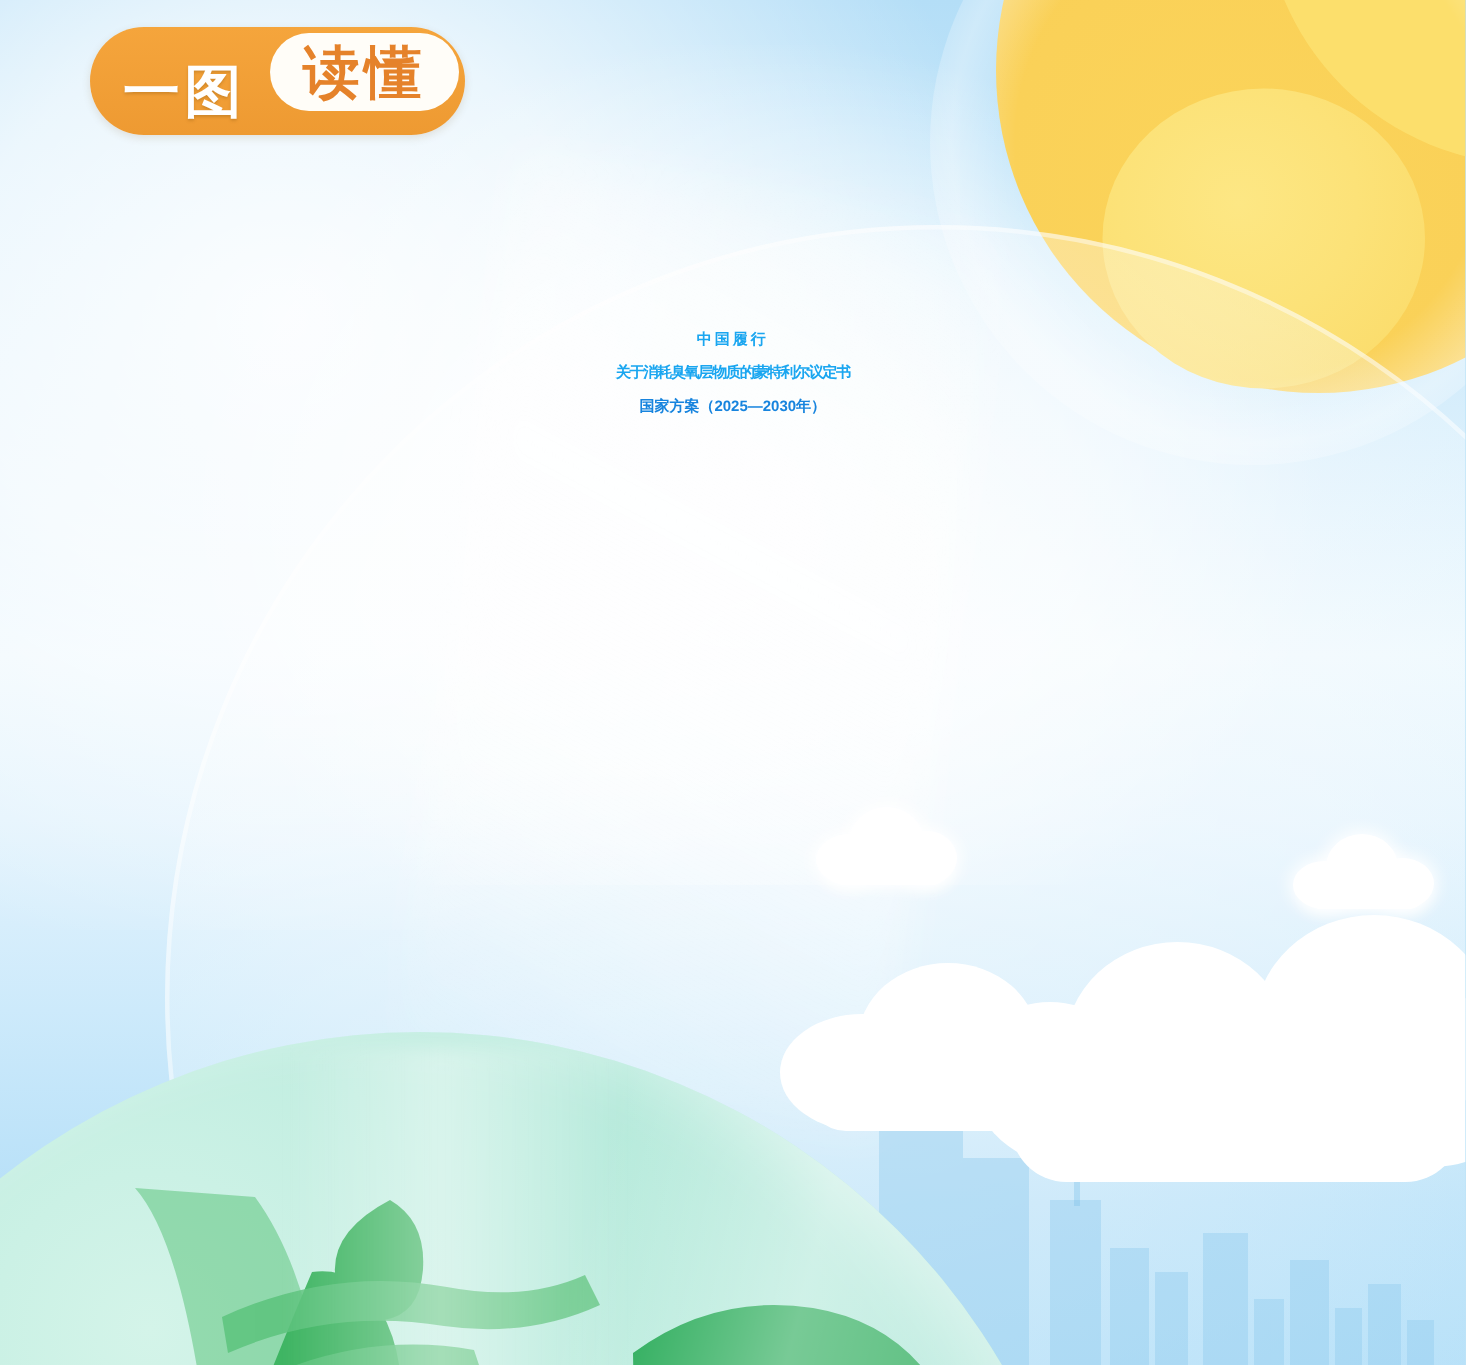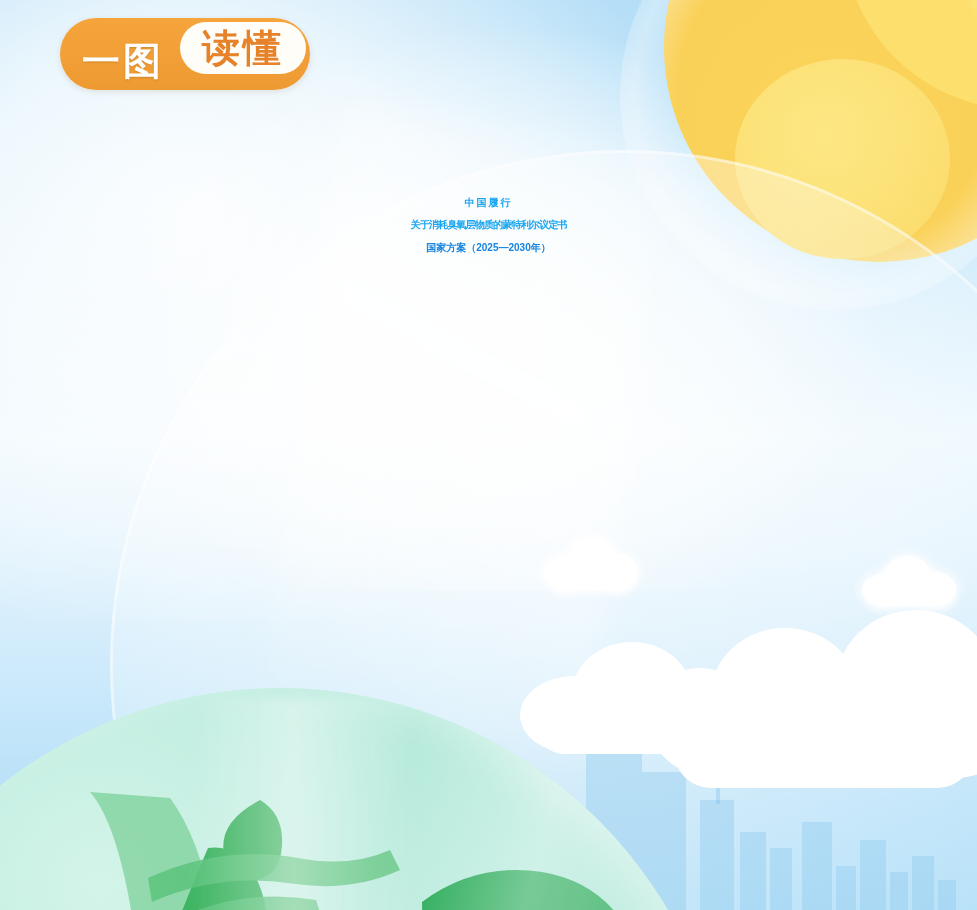--- a/index.html
+++ b/index.html
@@ -197,20 +197,21 @@
   #title-block {
     position:absolute;
     left:0; top:198px;
     width:977px;
     text-align:center;
   }
   .tline {
     font-weight:700;
     line-height:1.04;
     white-space:nowrap;
+    margin-top:24px;
   }
   .tline-1 {
     font-size:80px;
     color:#1AA6F0;
     letter-spacing:2px;
     text-shadow:0 2px 6px rgba(255,255,255,0.85);
   }
   .tline-2 {
     font-size:62px;
     color:#1AA6F0;

